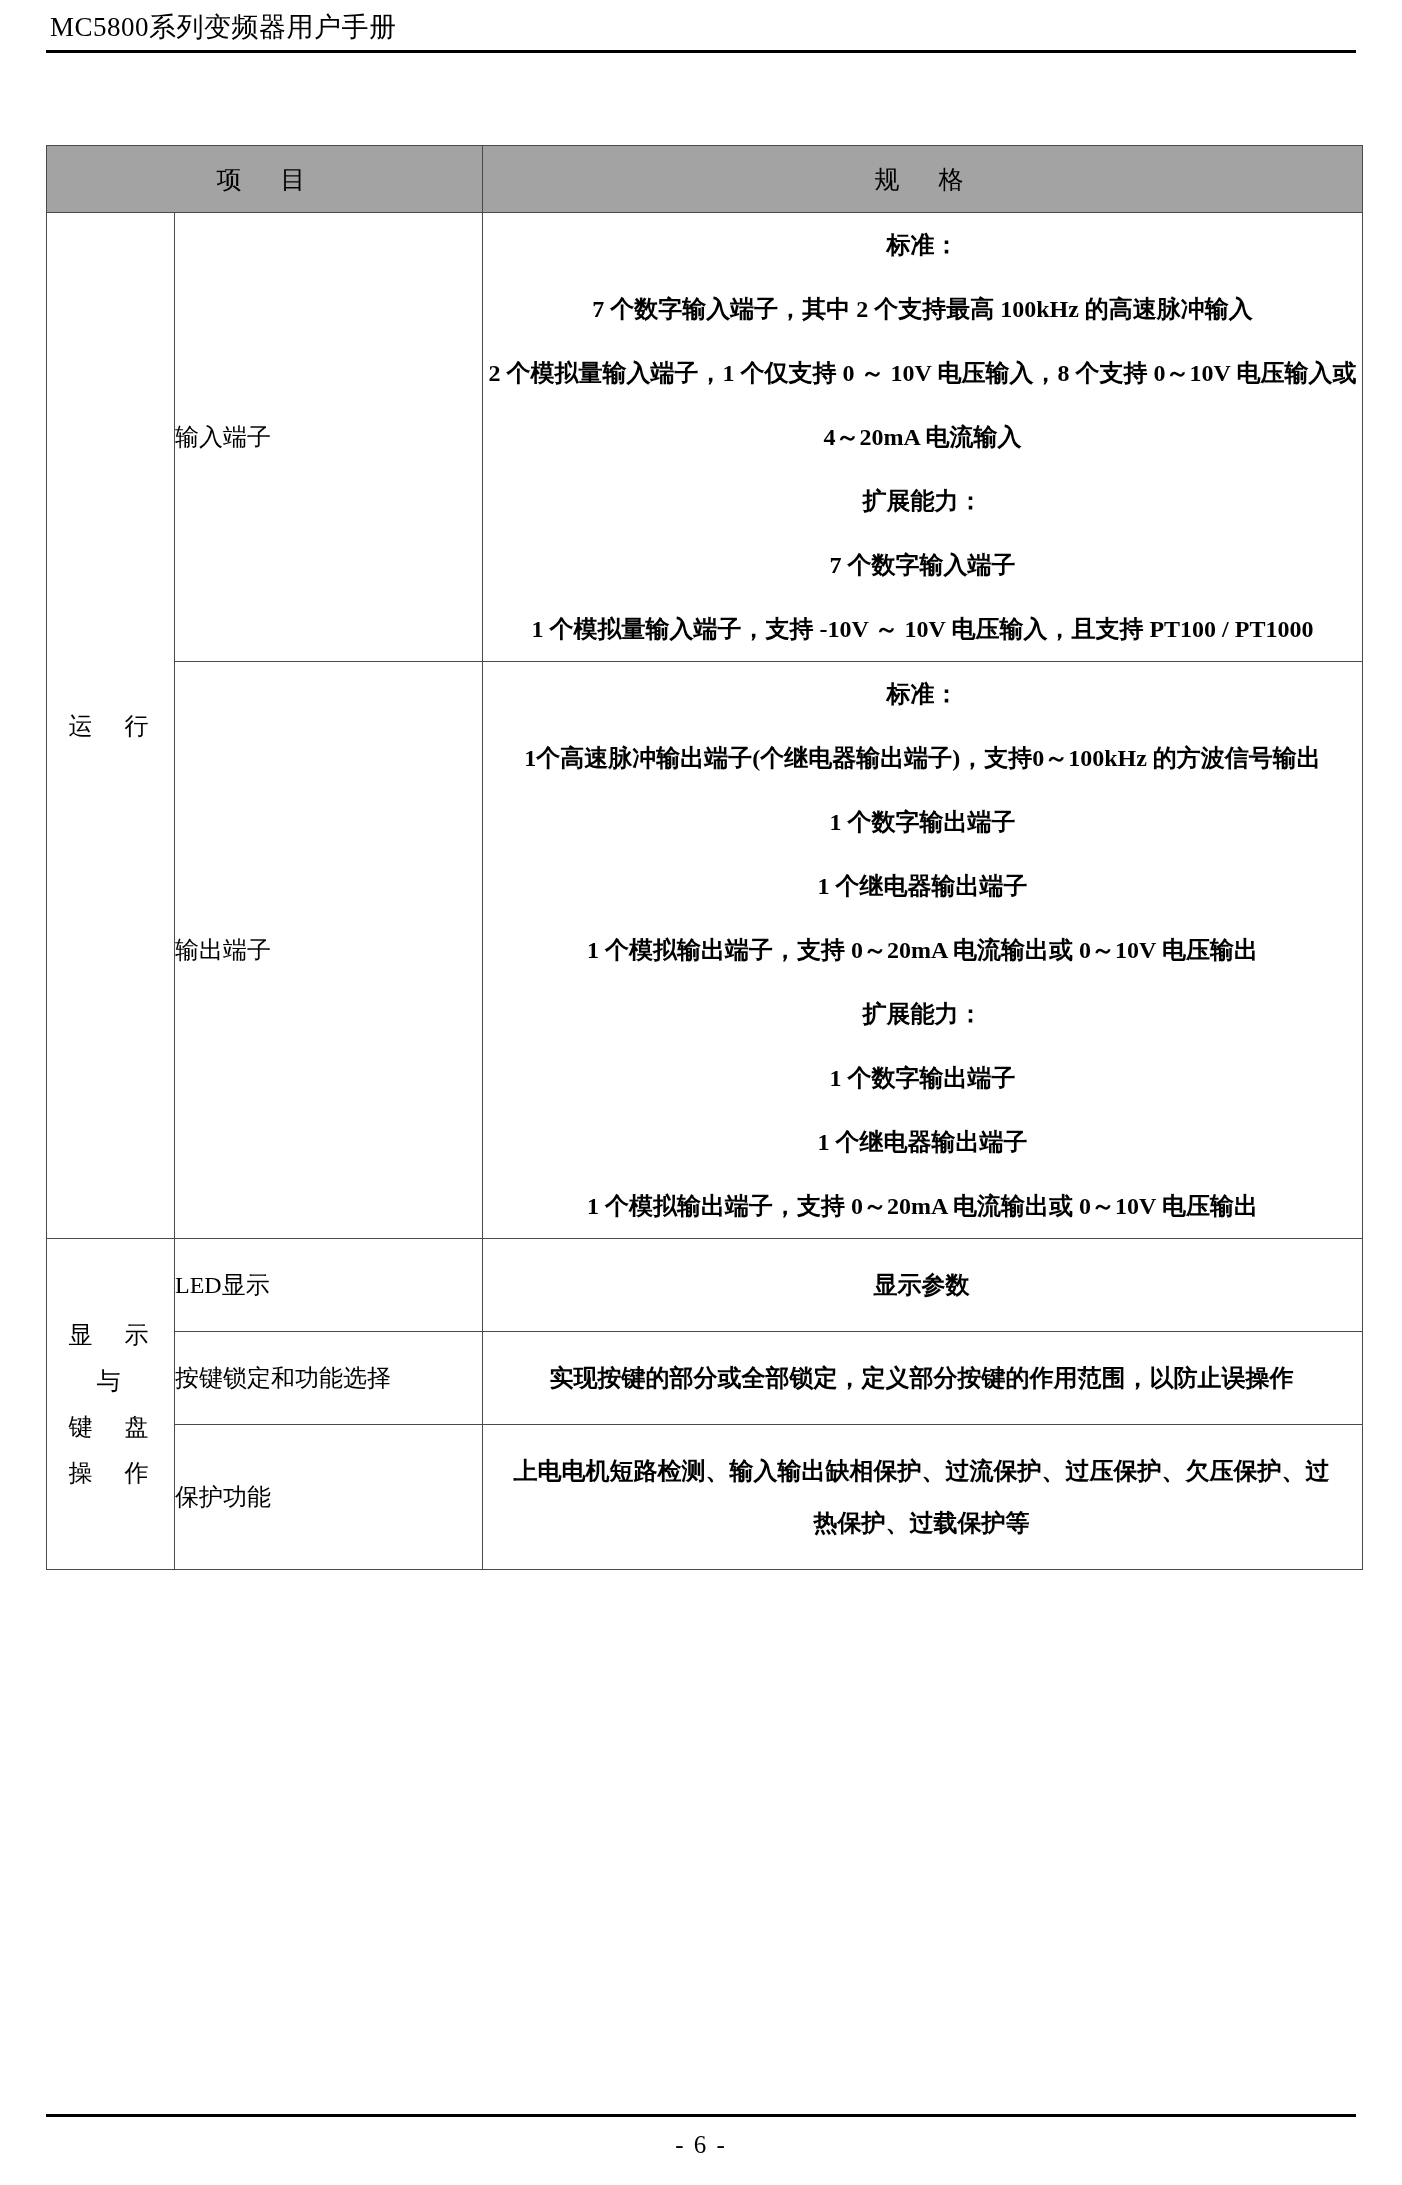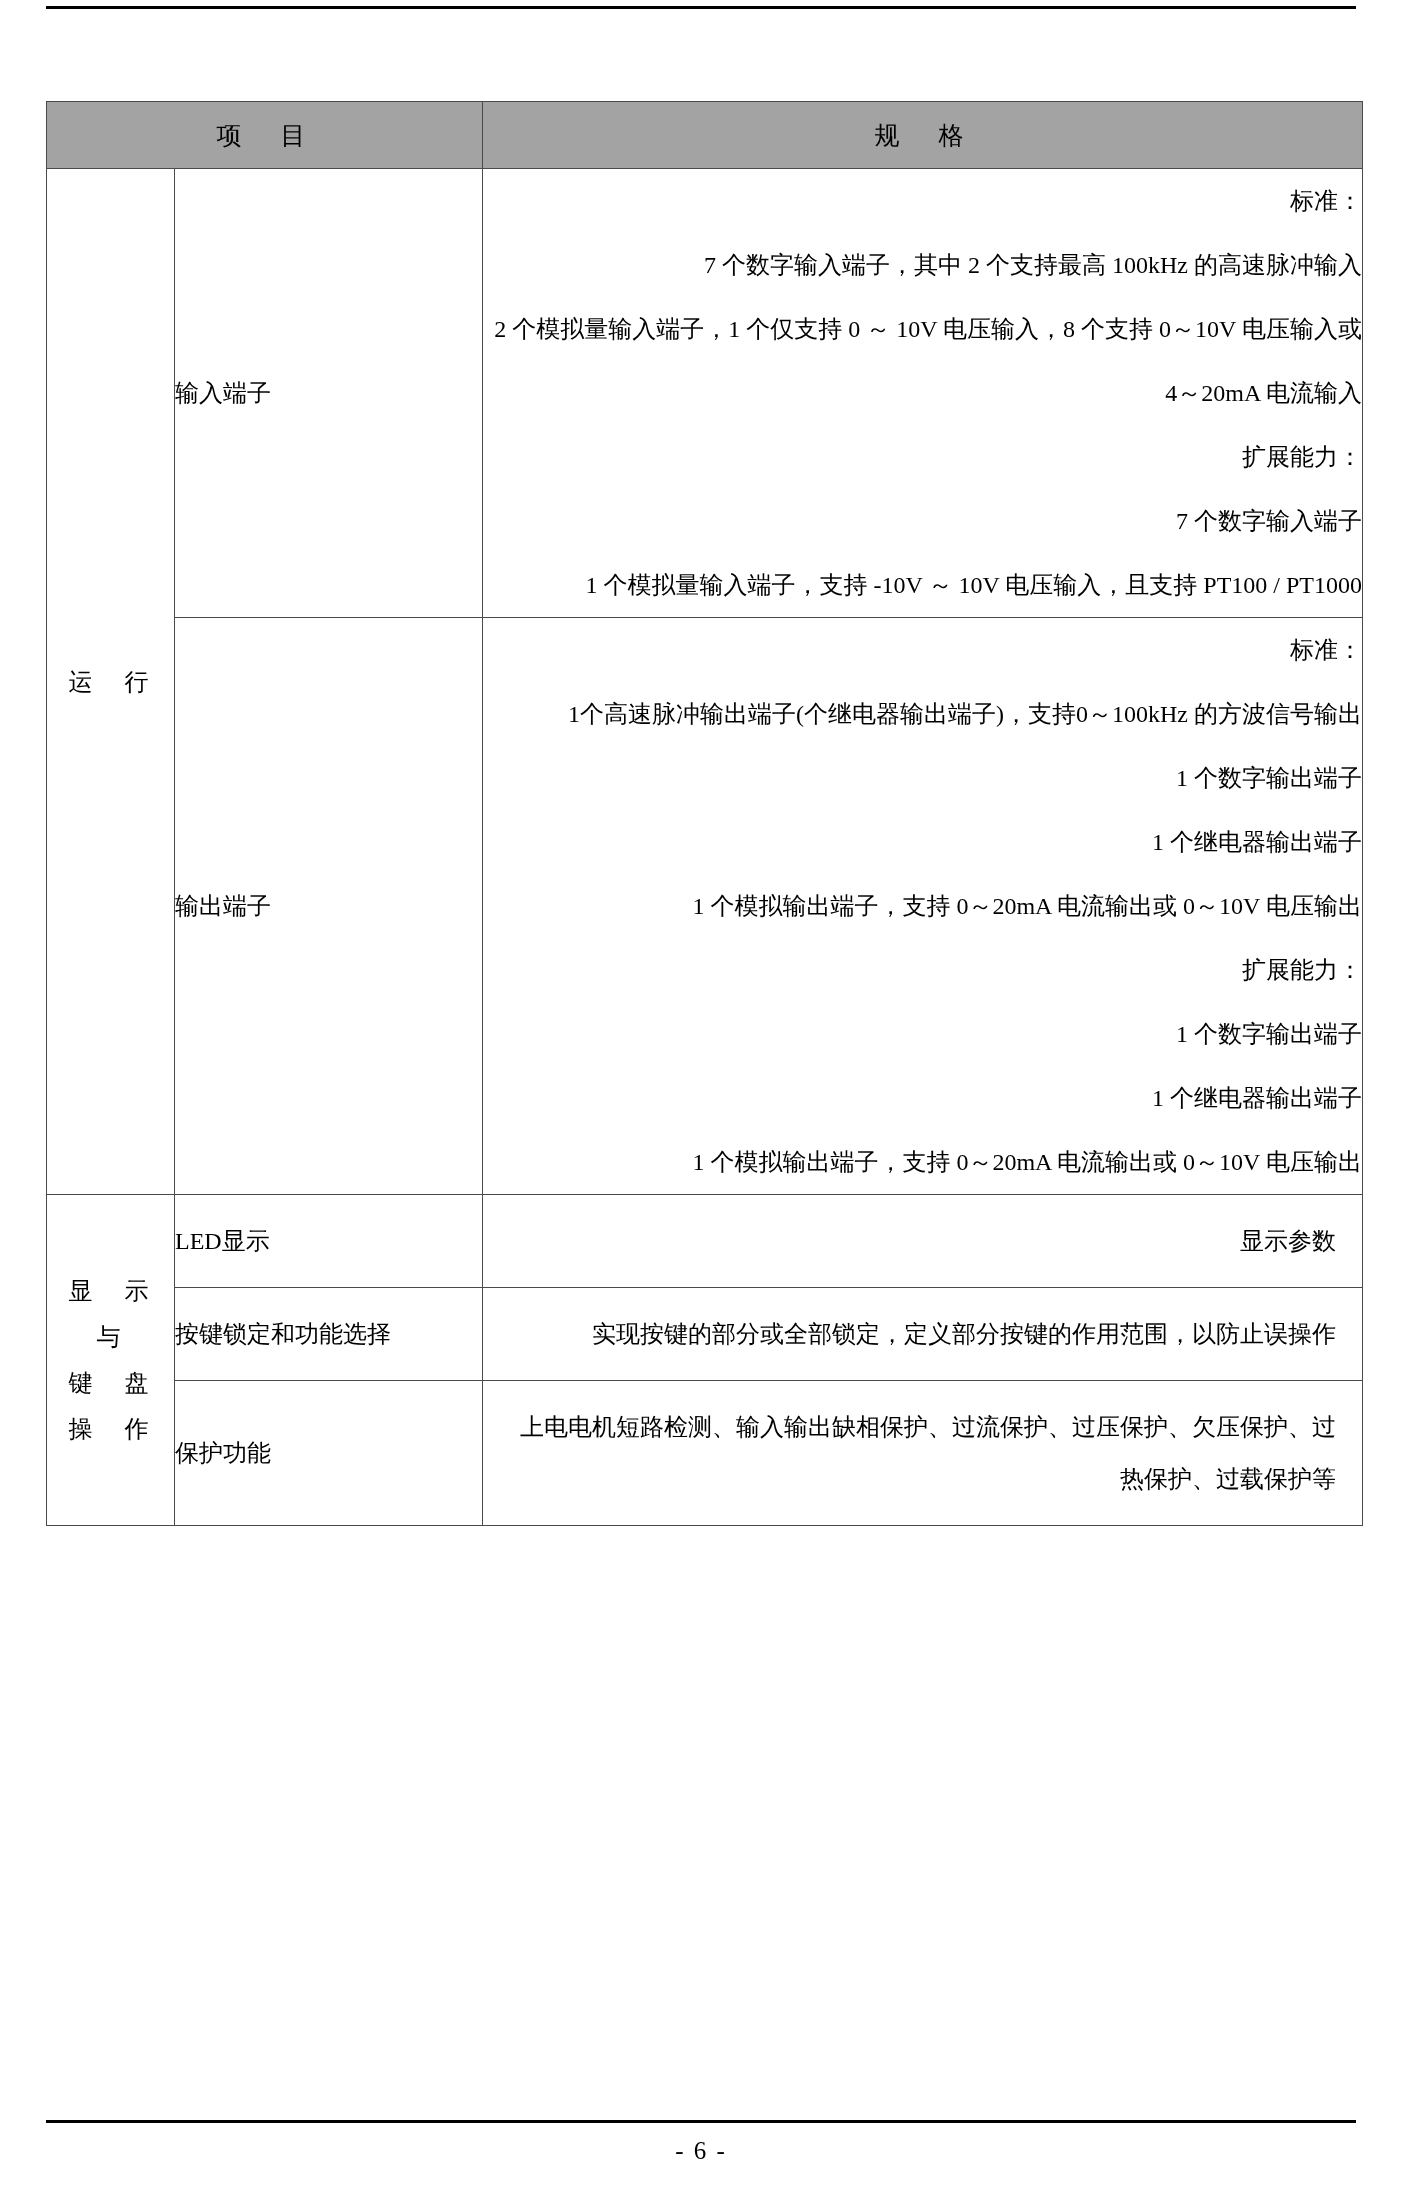--- a/index.html
+++ b/index.html
@@ -69,21 +69,22 @@
   }
   td.item-cell {
     text-align: left;
     font-size: 24px;
     line-height: 38px;
   }
   td.spec-cell {
     font-size: 24px;
     line-height: 64px;
     padding: 22px 26px 22px 24px;
-    text-align: right;
+    text-align: center;
+    font-weight: bold;
   }
   td.spec-cell.tight {
     line-height: 52px;
     padding: 20px 26px 20px 24px;
   }
   td.spec-cell p {
     margin: 0;
   }
   .group-stack span { display: block; }
 
@@ -102,20 +103,23 @@
     font-size: 25px;
     padding-top: 14px;
     letter-spacing: 2px;
   }
 </style>
 </head>
 <body>
 
 <div class="page">
 
+  <div class="header">
+    <span>MC5800系列变频器用户手册</span>
+  </div>
   <div class="header-rule"></div>
 
   <div class="table-wrap">
     <table class="spec">
       <colgroup>
         <col class="col-group">
         <col class="col-item">
         <col class="col-spec">
       </colgroup>
       <tbody>

